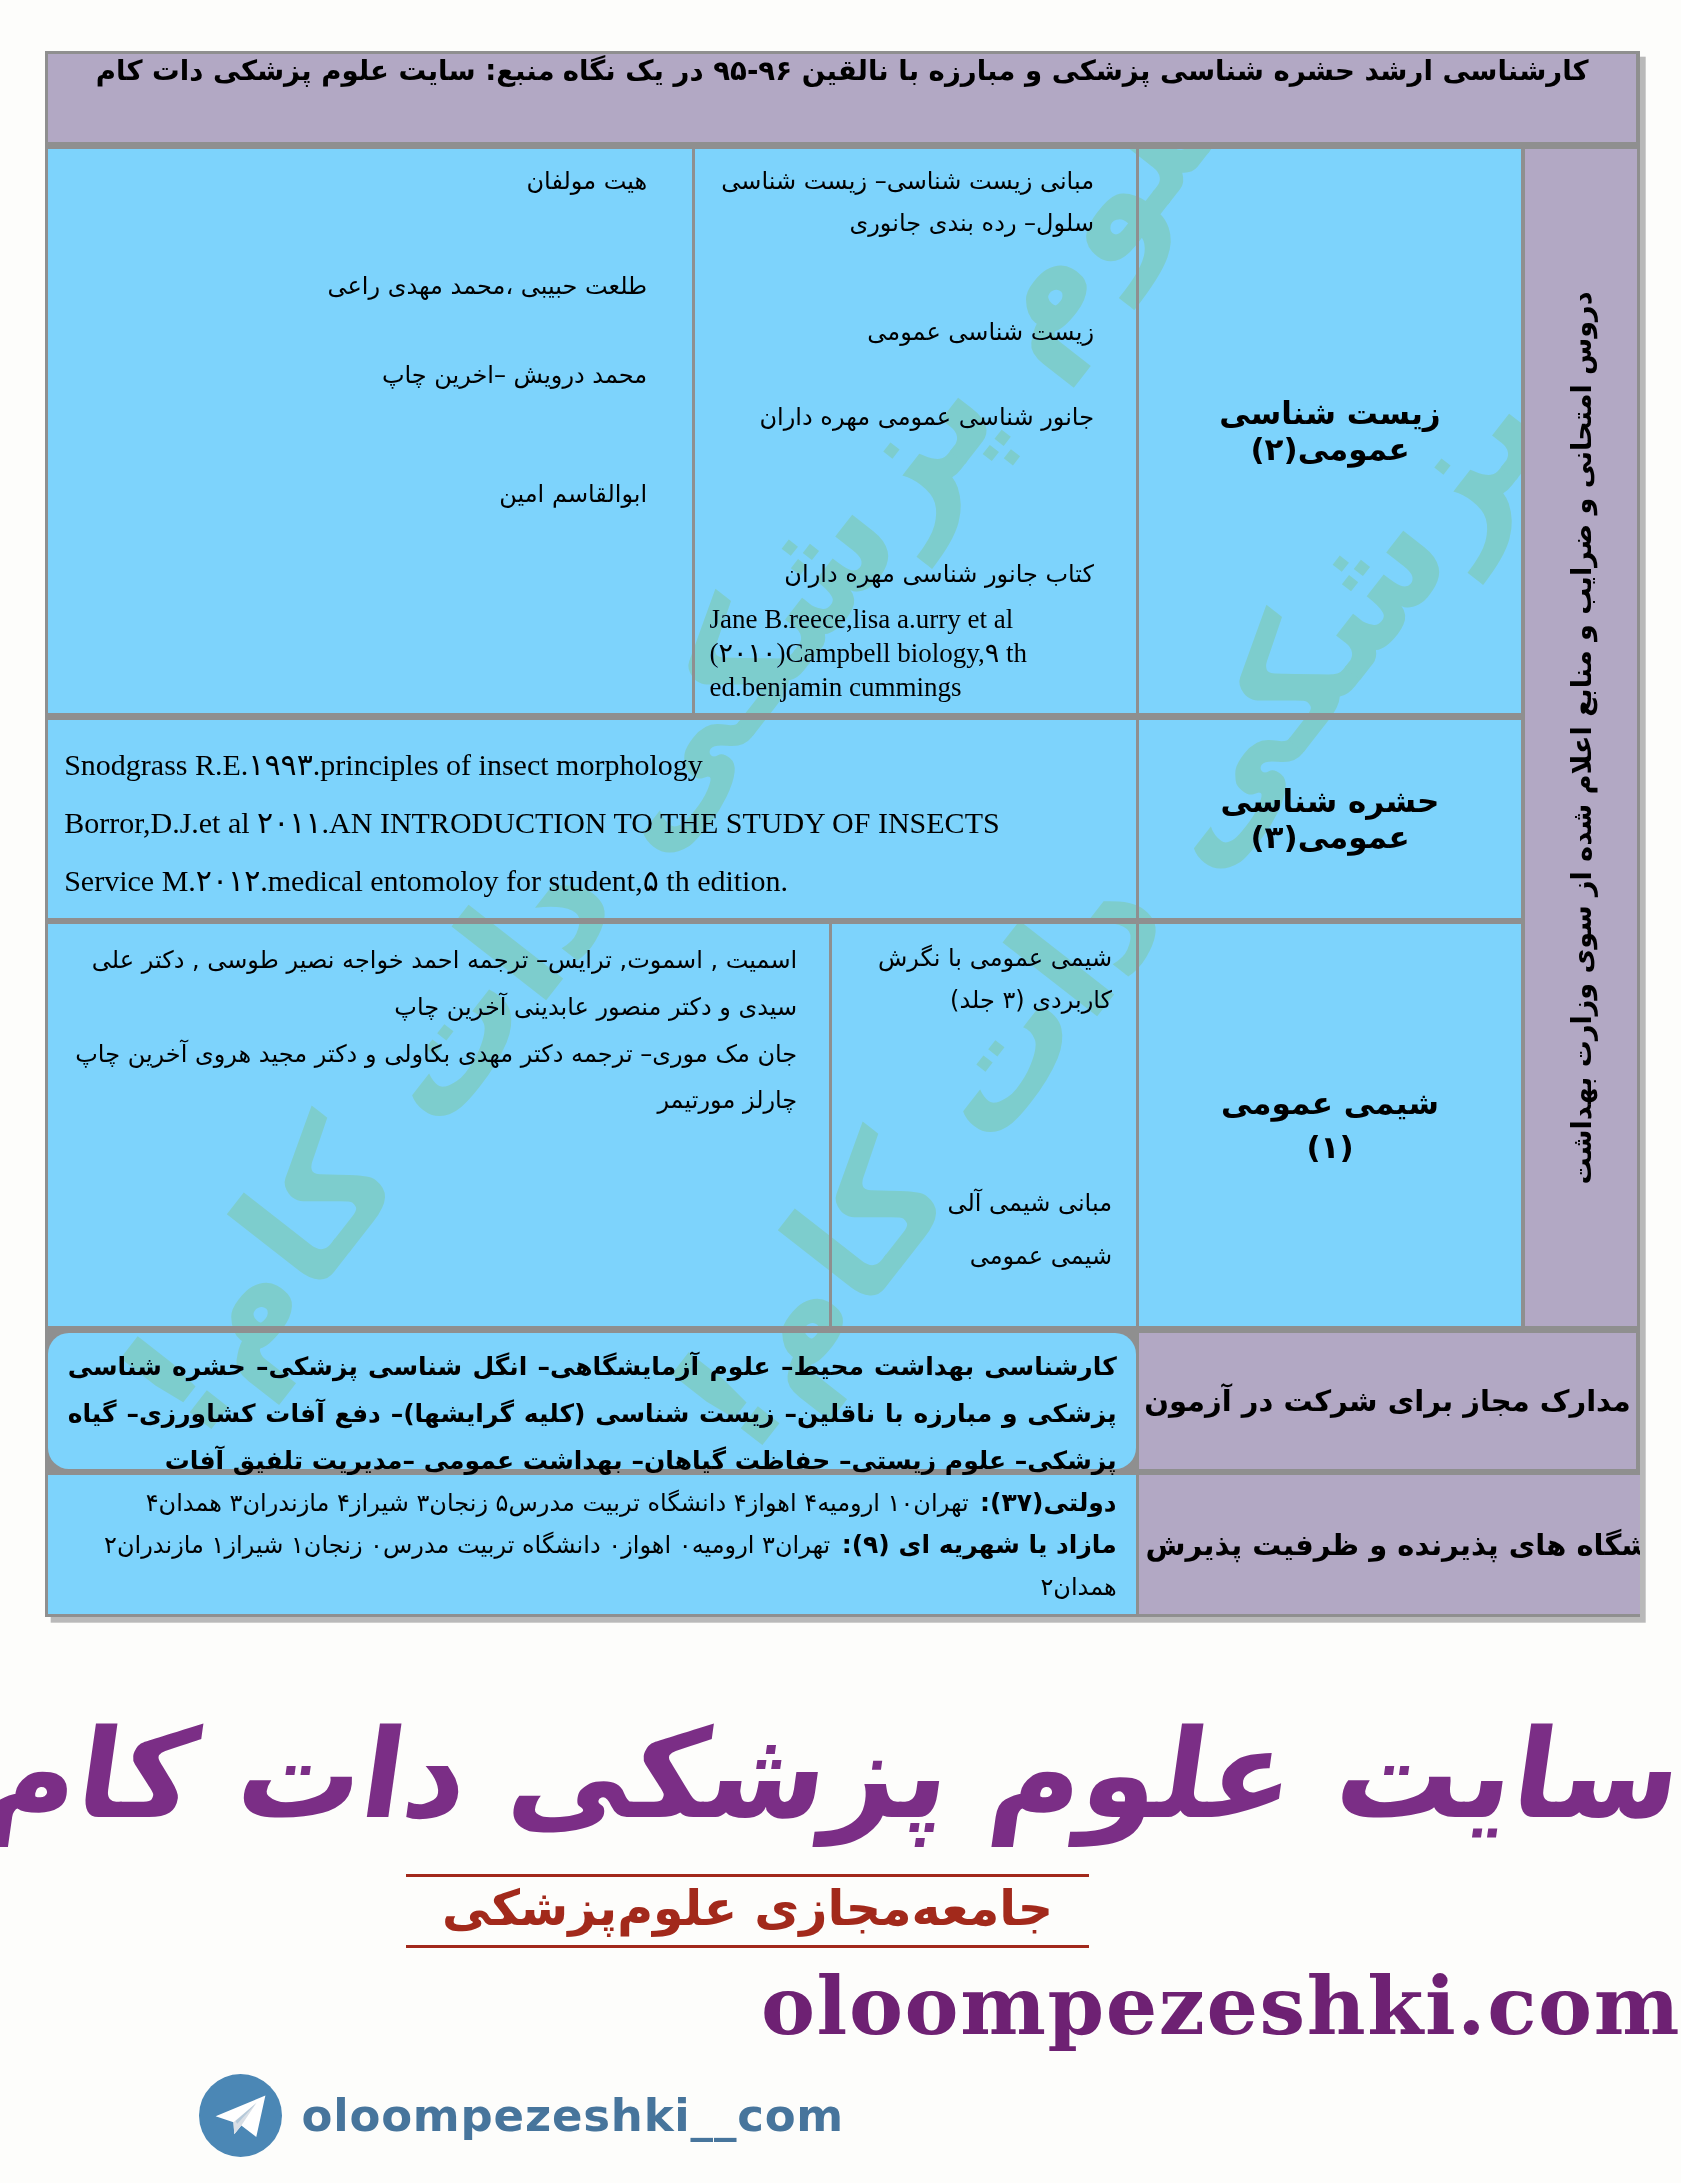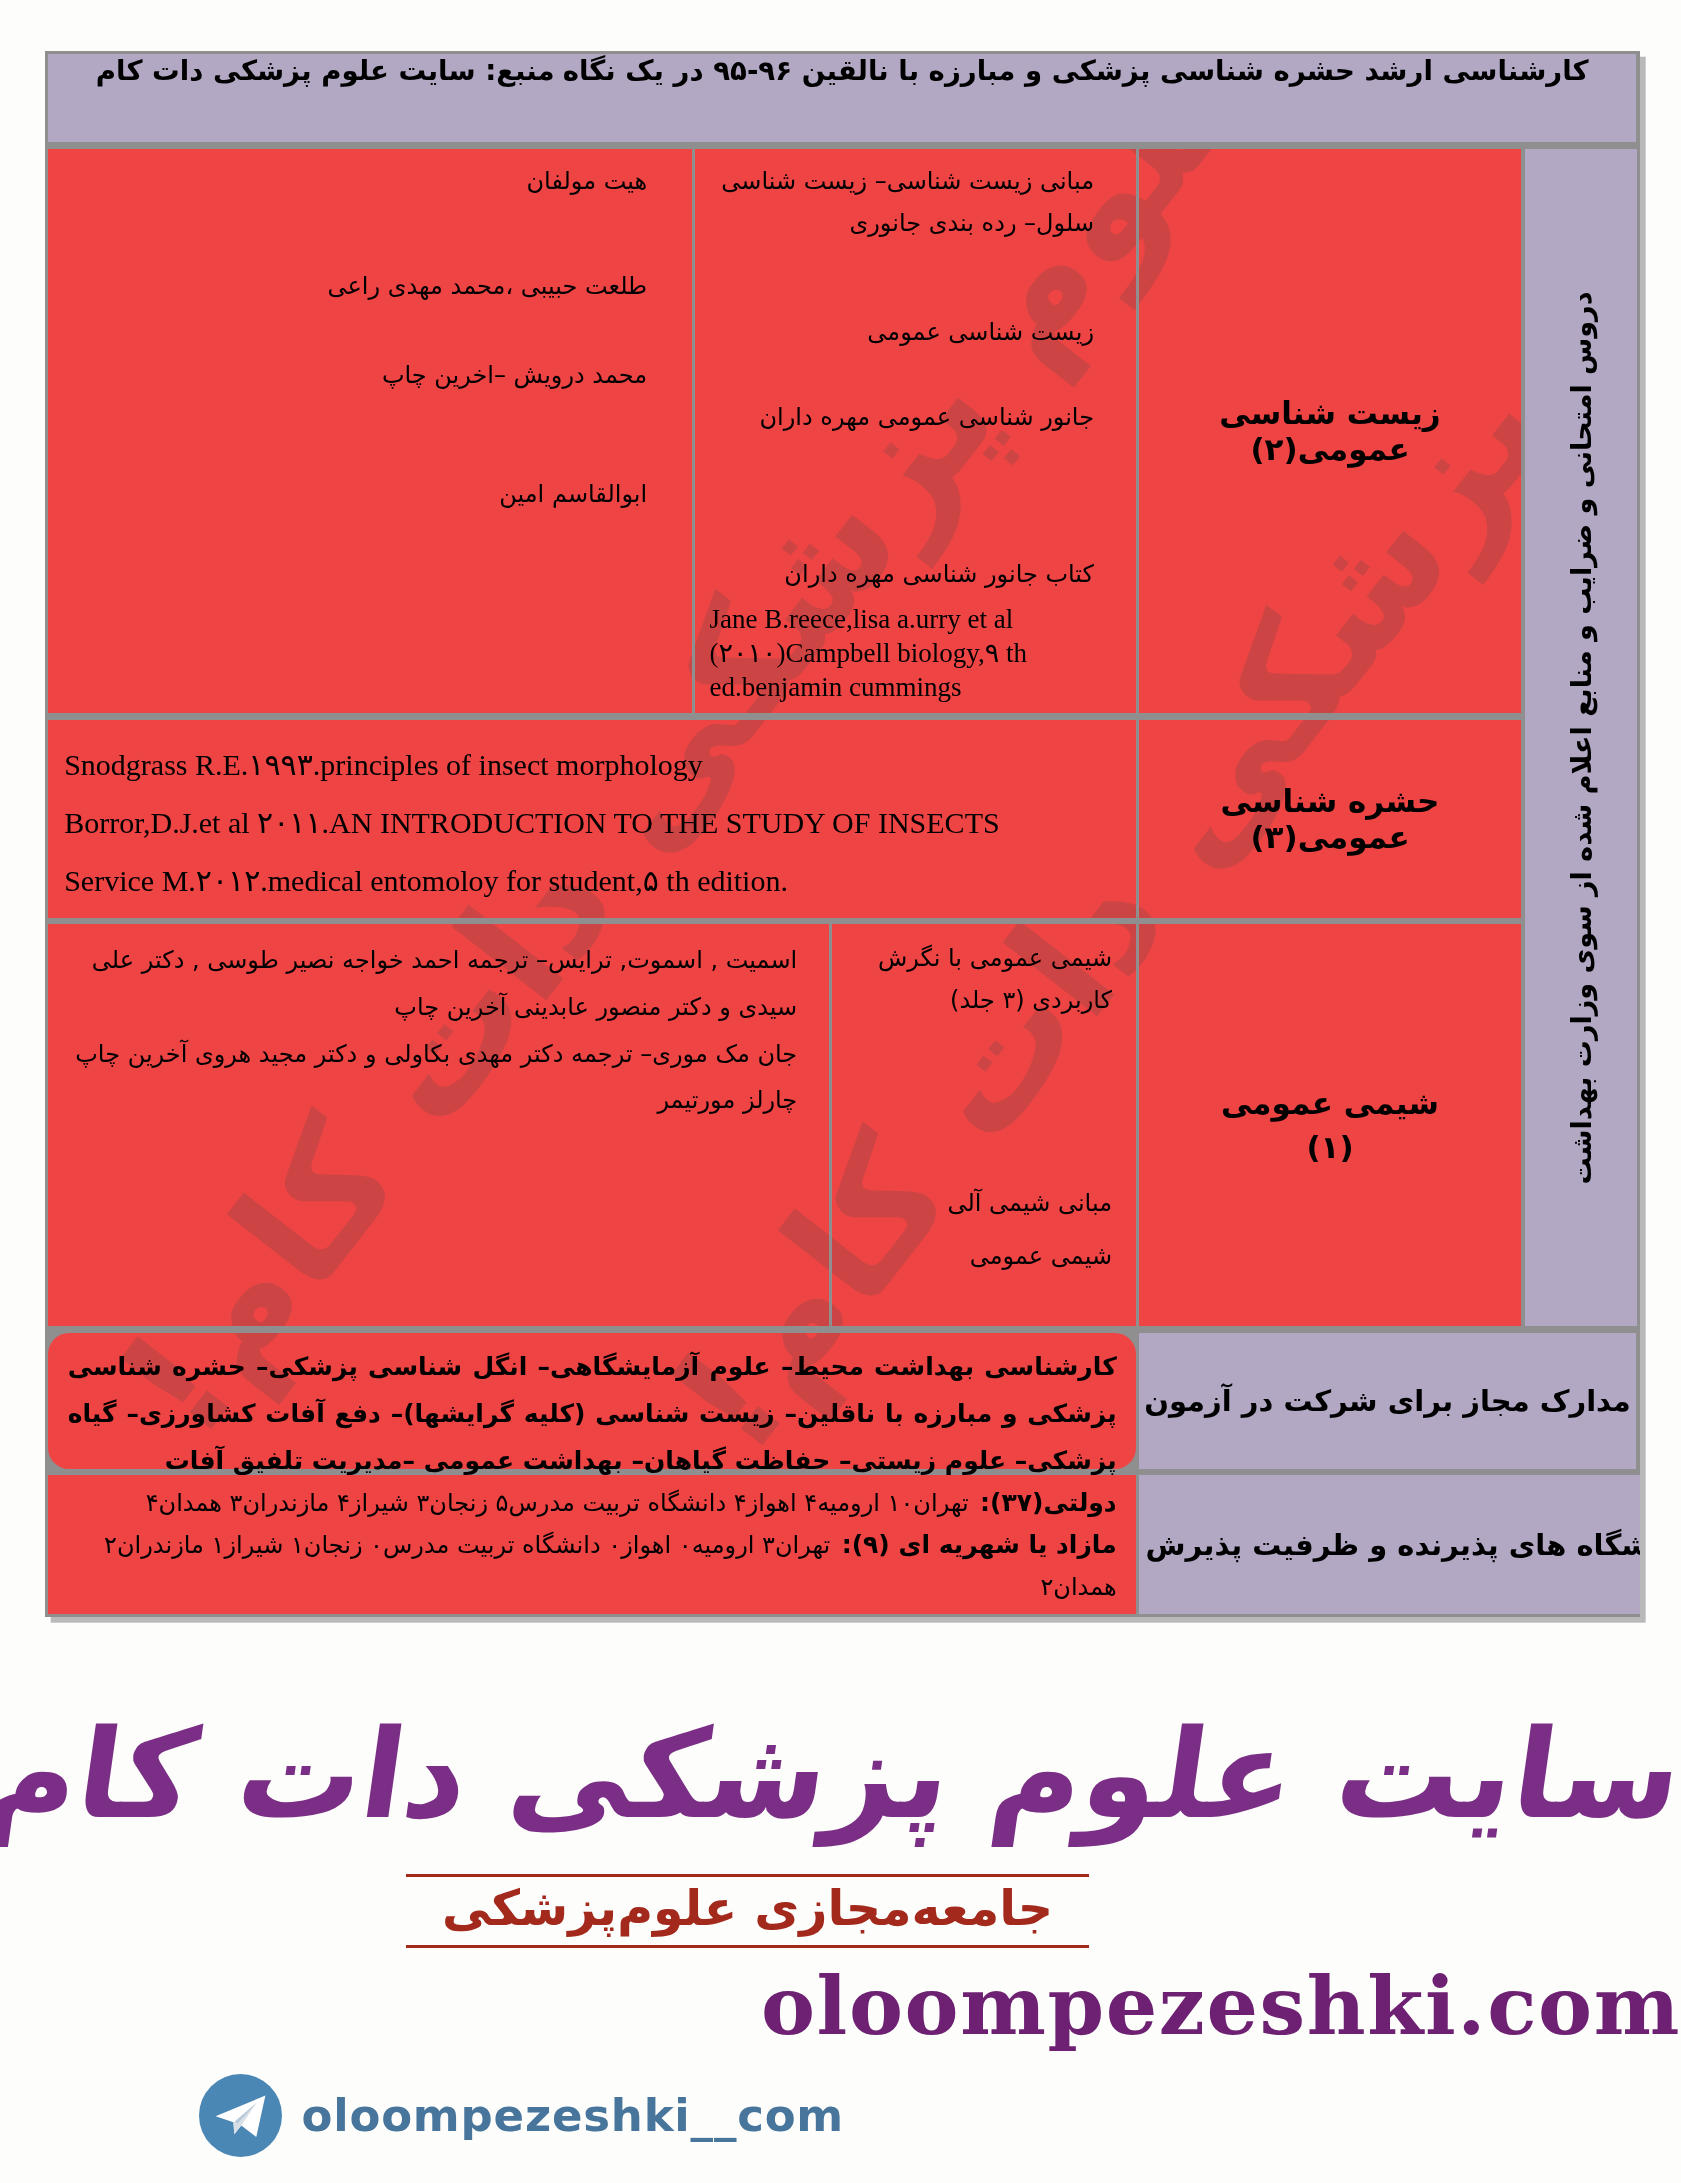--- a/index.html
+++ b/index.html
@@ -5,21 +5,21 @@
   html,body{margin:0;padding:0;}
   body{
     width:1681px;height:2183px;position:relative;background:#fdfdfb;
     font-family:"DejaVu Sans",sans-serif;color:#000;
   }
   
   .sheet{
     position:absolute;left:45px;top:51px;width:1595px;height:1566px;
     background:#8f8f8f;overflow:hidden;box-shadow:5.7px 5.7px 0 #b9b9b9;
   }
-  .cell{position:absolute;background:#ef4444;direction:rtl;}
+  .cell{position:absolute;background:#7dd3fc;direction:rtl;}
   .lav{background:#b2a8c4;}
   
   .c-head{left:3.2px;top:3.2px;width:1588px;height:88px;}
   .c-r1a{left:3.2px;top:98px;width:644px;height:564px;}
   .c-r1b{left:650px;top:98px;width:441px;height:564px;}
   .c-r1c{left:1094px;top:98px;width:382px;height:564px;}
   .c-side{left:1480px;top:98px;width:112px;height:1177px;}
   .c-r2a{left:3.2px;top:669px;width:1088px;height:198px;}
   .c-r2c{left:1094px;top:669px;width:382px;height:198px;}
   .c-r3a{left:3.2px;top:873px;width:781px;height:402px;}

